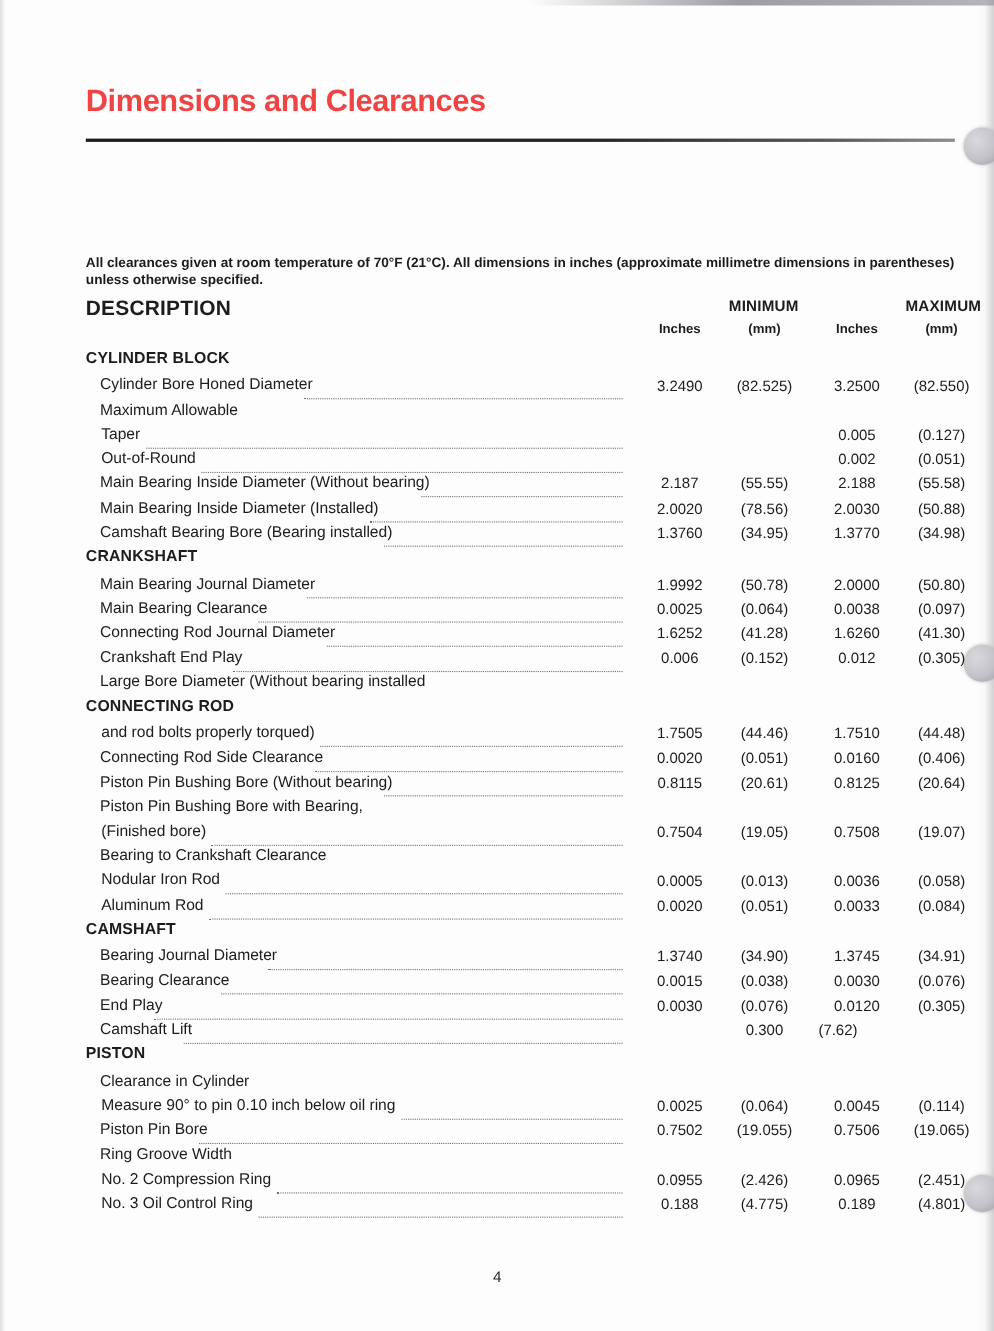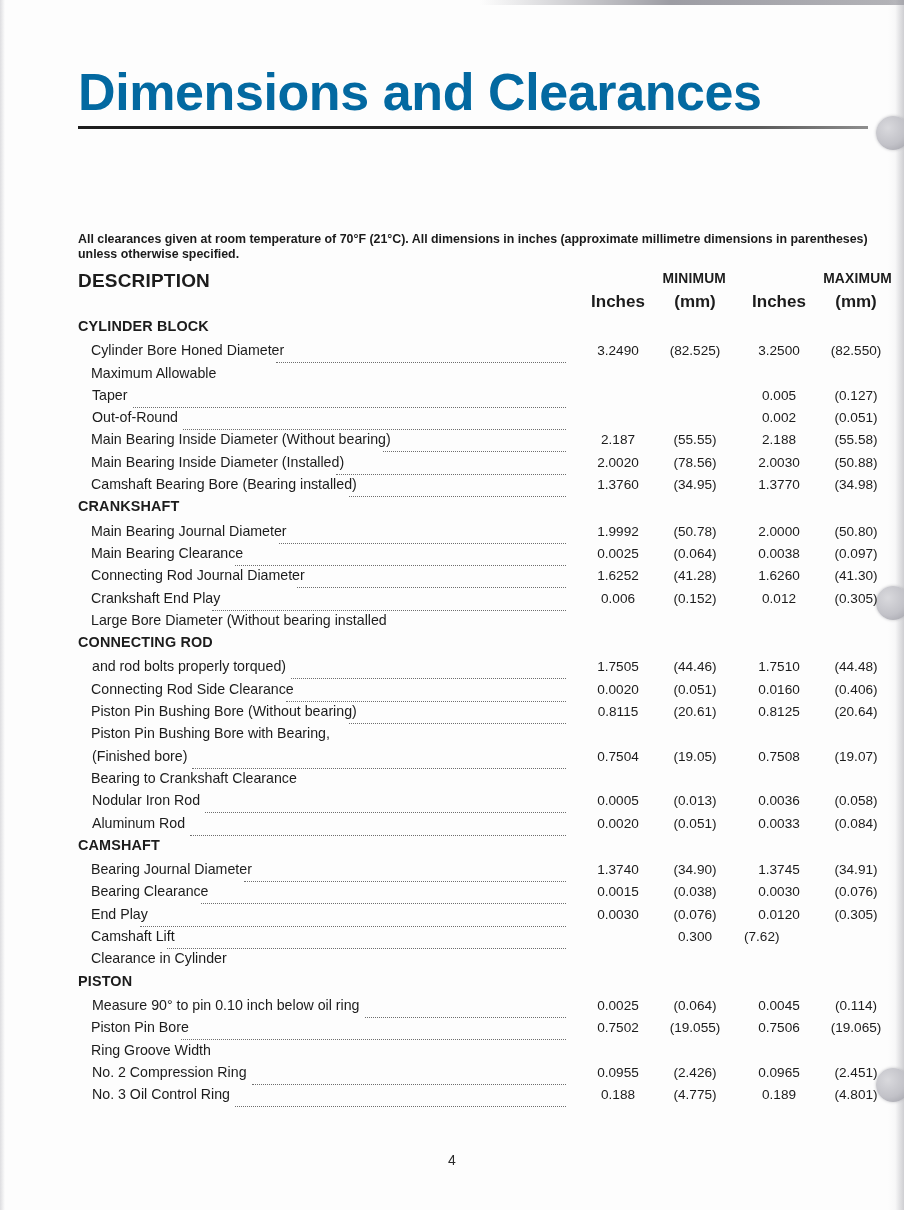--- a/index.html
+++ b/index.html
@@ -38,25 +38,25 @@
     width: 34px;
     height: 34px;
     border-radius: 50%;
     background: radial-gradient(circle at 35% 35%, #d9d9dd 0%, #c2c2c8 55%, #aeaeb5 78%, #bcbcc2 100%);
     box-shadow: 0 0 3px rgba(120,120,128,0.45);
   }
 
   #title {
     position: absolute;
     left: 78px;
-    top: 62px;
-    font-size: 52px;
+    top: 76px;
+    font-size: 28px;
     font-weight: bold;
     letter-spacing: -0.4px;
-    color: #0369a1;
+    color: #ef4444;
   }
   #title-rule {
     position: absolute;
     left: 78px;
     top: 126px;
     width: 790px;
     height: 3px;
     background: linear-gradient(to right, #1d1d1d 0%, #242424 58%, #5a5a5a 86%, #8e8e8e 100%);
   }
 
@@ -89,21 +89,21 @@
     position: absolute;
     top: 1px;
     font-size: 13.8px;
     font-weight: bold;
     text-align: right;
     letter-spacing: 0.2px;
   }
   .hdr-sub {
     position: absolute;
     top: 22px;
-    font-size: 17px;
+    font-size: 12px;
     font-weight: bold;
     text-align: center;
   }
   #hdr-min   { left: 508px; width: 140px; }
   #hdr-max   { left: 664px; width: 150px; }
   #sub-min-in { left: 500px; width: 80px; }
   #sub-min-mm { left: 578px; width: 78px; }
   #sub-max-in { left: 662px; width: 78px; }
   #sub-max-mm { left: 738px; width: 80px; }
 
@@ -354,24 +354,24 @@
           <div class="val c-min-mm">(0.076)</div>
           <div class="val c-max-in">0.0120</div>
           <div class="val c-max-mm">(0.305)</div>
         </div>
         <div class="row">
           <div class="label">Camshaft Lift</div>
           <div class="leader" style="left: 89px; width: 399px;"></div>
           <div class="val c-solo-a">0.300</div>
           <div class="val c-solo-b">(7.62)</div>
         </div>
+        <div class="row sect">PISTON</div>
         <div class="row">
           <div class="label">Clearance in Cylinder</div>
         </div>
-        <div class="row sect">PISTON</div>
         <div class="row">
           <div class="label ind1">Measure 90° to pin 0.10 inch below oil ring</div>
           <div class="leader" style="left: 287px; width: 201px;"></div>
           <div class="val c-min-in">0.0025</div>
           <div class="val c-min-mm">(0.064)</div>
           <div class="val c-max-in">0.0045</div>
           <div class="val c-max-mm">(0.114)</div>
         </div>
         <div class="row">
           <div class="label">Piston Pin Bore</div>

